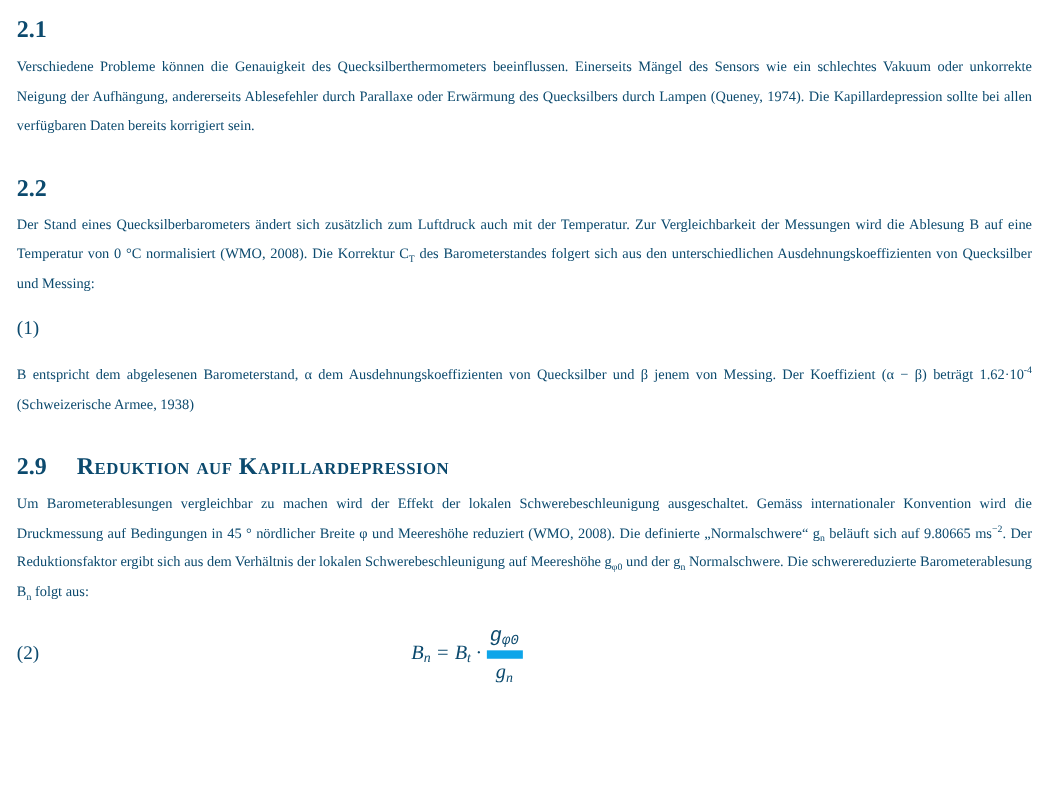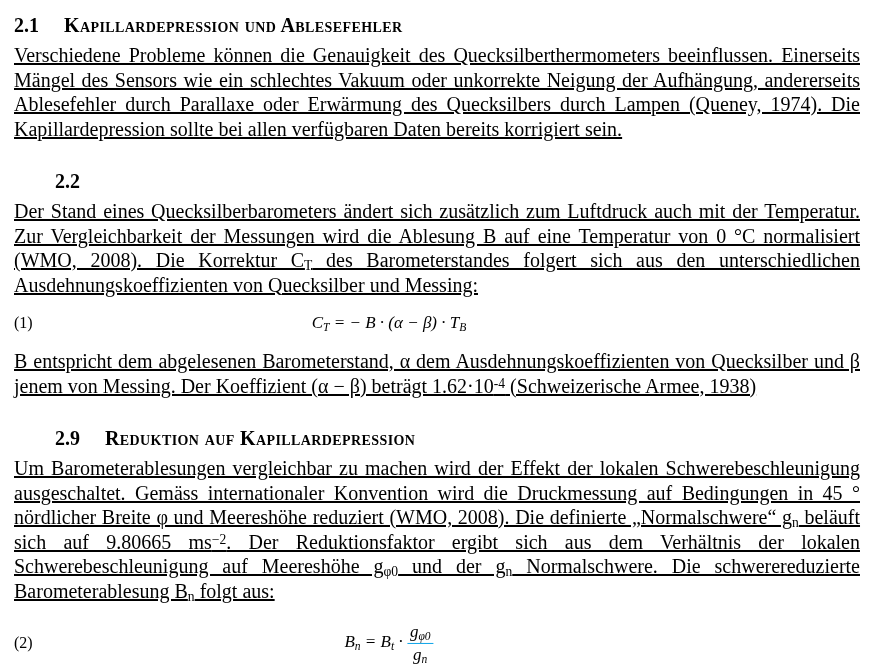--- a/index.html
+++ b/index.html
@@ -9,40 +9,39 @@
     height: 669px;
     overflow: hidden;
     background: #ffffff;
   }
   .page {
     box-sizing: border-box;
     width: 870px;
     height: 669px;
     padding: 13px 10px 0 14px;
     background: #ffffff;
-    color: #000000;
+    color: #0c4a6e;
     font-family: "Liberation Serif", serif;
   }
   .heading {
     display: flex;
     align-items: baseline;
     font-size: 20px;
     font-weight: bold;
     margin: 0 0 6px 0;
     line-height: 24px;
   }
   .sec-num { width: 50px; flex: 0 0 50px; }
   .sec-title { font-variant: small-caps; letter-spacing: 0.4px; }
-  .spaced { margin-top: 28px; margin-left: 41px; }
+  .spaced { margin-top: 28px; }
   .body-text {
-    font-size: 20px;
+    font-size: 12px;
     line-height: 24.5px;
     margin: 0;
     text-align: justify;
-    text-decoration: underline;
   }
   sub {
     font-size: 68%;
     line-height: 0;
     vertical-align: -3px;
   }
   sup {
     font-size: 68%;
     line-height: 0;
     vertical-align: 5px;
@@ -71,50 +70,49 @@
   .eq-formula sub { font-style: italic; }
   .eq2-row { height: 56px; margin-top: 12px; }
   .fraction {
     display: inline-block;
     vertical-align: middle;
     text-align: center;
     line-height: 1.15;
   }
   .numerator {
     display: block;
-    border-bottom: 1px solid #0ea5e9;
+    border-bottom: 7px solid #0ea5e9;
     padding: 0 3px 1px 3px;
+    font-family: Liberation Mono, monospace;
   }
   .denominator {
     display: block;
     padding-top: 1px;
   }
 </style>
 </head>
 <body>
 
 <div class="page">
 
   <section>
     <h2 class="heading">
       <span class="sec-num">2.1</span>
-      <span class="sec-title">Kapillardepression und Ablesefehler</span>
     </h2>
     <p class="body-text"><span>Verschiedene Probleme können die Genauigkeit des Quecksilberthermometers beeinflussen. Einerseits Mängel des Sensors wie ein schlechtes Vakuum oder unkorrekte Neigung der Aufhängung, andererseits Ablesefehler durch Parallaxe oder Erwärmung des Quecksilbers durch Lampen (Queney, 1974). Die Kapillardepression sollte bei allen verfügbaren Daten bereits korrigiert sein.</span></p>
   </section>
 
   <section>
     <h2 class="heading spaced">
       <span class="sec-num">2.2</span>
     </h2>
     <p class="body-text"><span>Der Stand eines Quecksilberbarometers ändert sich zusätzlich zum Luftdruck auch mit der Temperatur. Zur Vergleichbarkeit der Messungen wird die Ablesung B auf eine Temperatur von 0 °C normalisiert (WMO, 2008). Die Korrektur C</span><sub>T</sub><span> des Barometerstandes folgert sich aus den unterschiedlichen Ausdehnungskoeffizienten von Quecksilber und Messing:</span></p>
 
     <div class="equation-row">
       <span class="eq-label">(1)</span>
-      <span class="eq-formula"><span>C</span><sub>T</sub><span> = − B · (α − β) · T</span><sub>B</sub></span>
     </div>
 
     <p class="body-text"><span>B entspricht dem abgelesenen Barometerstand, α dem Ausdehnungskoeffizienten von Quecksilber und β jenem von Messing. Der Koeffizient (α − β) beträgt 1.62·10</span><sup>-4</sup><span> (Schweizerische Armee, 1938)</span></p>
   </section>
 
   <section>
     <h2 class="heading spaced">
       <span class="sec-num">2.9</span>
       <span class="sec-title">Reduktion auf Kapillardepression</span>
     </h2>

